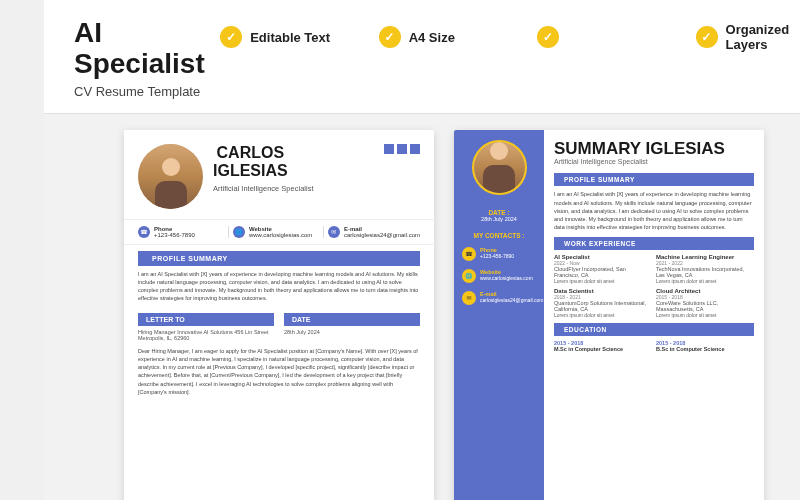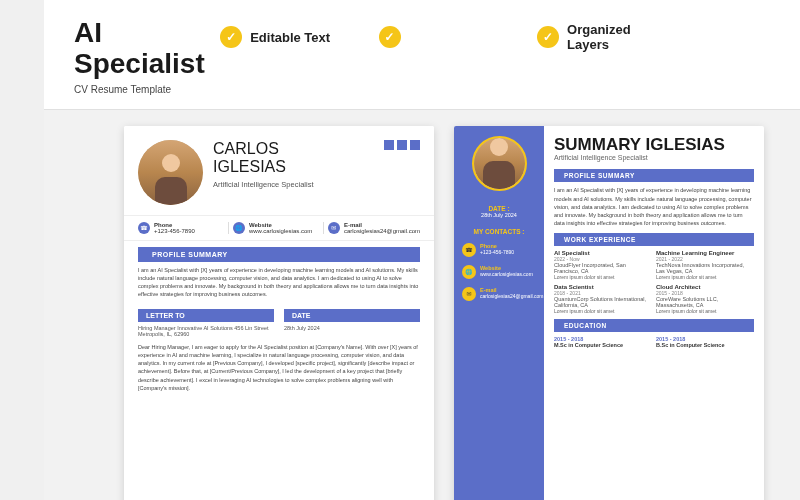--- a/index.html
+++ b/index.html
@@ -32,21 +32,21 @@
     }
 
     .header-left {}
     .main-title {
       font-size: 28px;
       font-weight: 900;
       color: #1a1a1a;
       line-height: 1.1;
     }
     .sub-title {
-      font-size: 10px;
+      font-size: 13px;
       color: #444;
       margin-top: 4px;
       font-weight: 400;
     }
 
     .header-right {
       display: grid;
       grid-template-columns: 1fr 1fr 1fr 1fr;
       gap: 12px 40px;
       padding-top: 4px;
@@ -164,23 +164,24 @@
       bottom: 0;
       left: 50%;
       transform: translateX(-50%);
     }
 
     .cv1-name-area {
       flex: 1;
     }
     .cv1-name {
       font-size: 16px;
-      font-weight: 400;
+      font-weight: 700;
       color: #1a1a1a;
       line-height: 1.15;
+      text-align: center;
     }
     .cv1-role {
       font-size: 7.5px;
       color: #555;
       margin-top: 4px;
     }
     .cv1-squares {
       display: flex;
       gap: 3px;
       justify-content: flex-end;
@@ -432,20 +433,24 @@
       <div class="main-title">AI Specialist</div>
       <div class="sub-title">CV Resume Template</div>
     </div>
     <div class="header-right">
       <div class="feature-item">
         <div class="check-icon"></div>
         <span class="feature-label">Editable Text</span>
       </div>
       <div class="feature-item">
         <div class="check-icon"></div>
+        <span class="feature-label">A4 Size</span>
+      </div>
+      <div class="feature-item">
+        <div class="check-icon"></div>
       </div>
       <div class="feature-item">
         <div class="check-icon"></div>
         <span class="feature-label">Organized Layers</span>
       </div>
     </div>
   </div>
 
   <div class="content-area">
 

